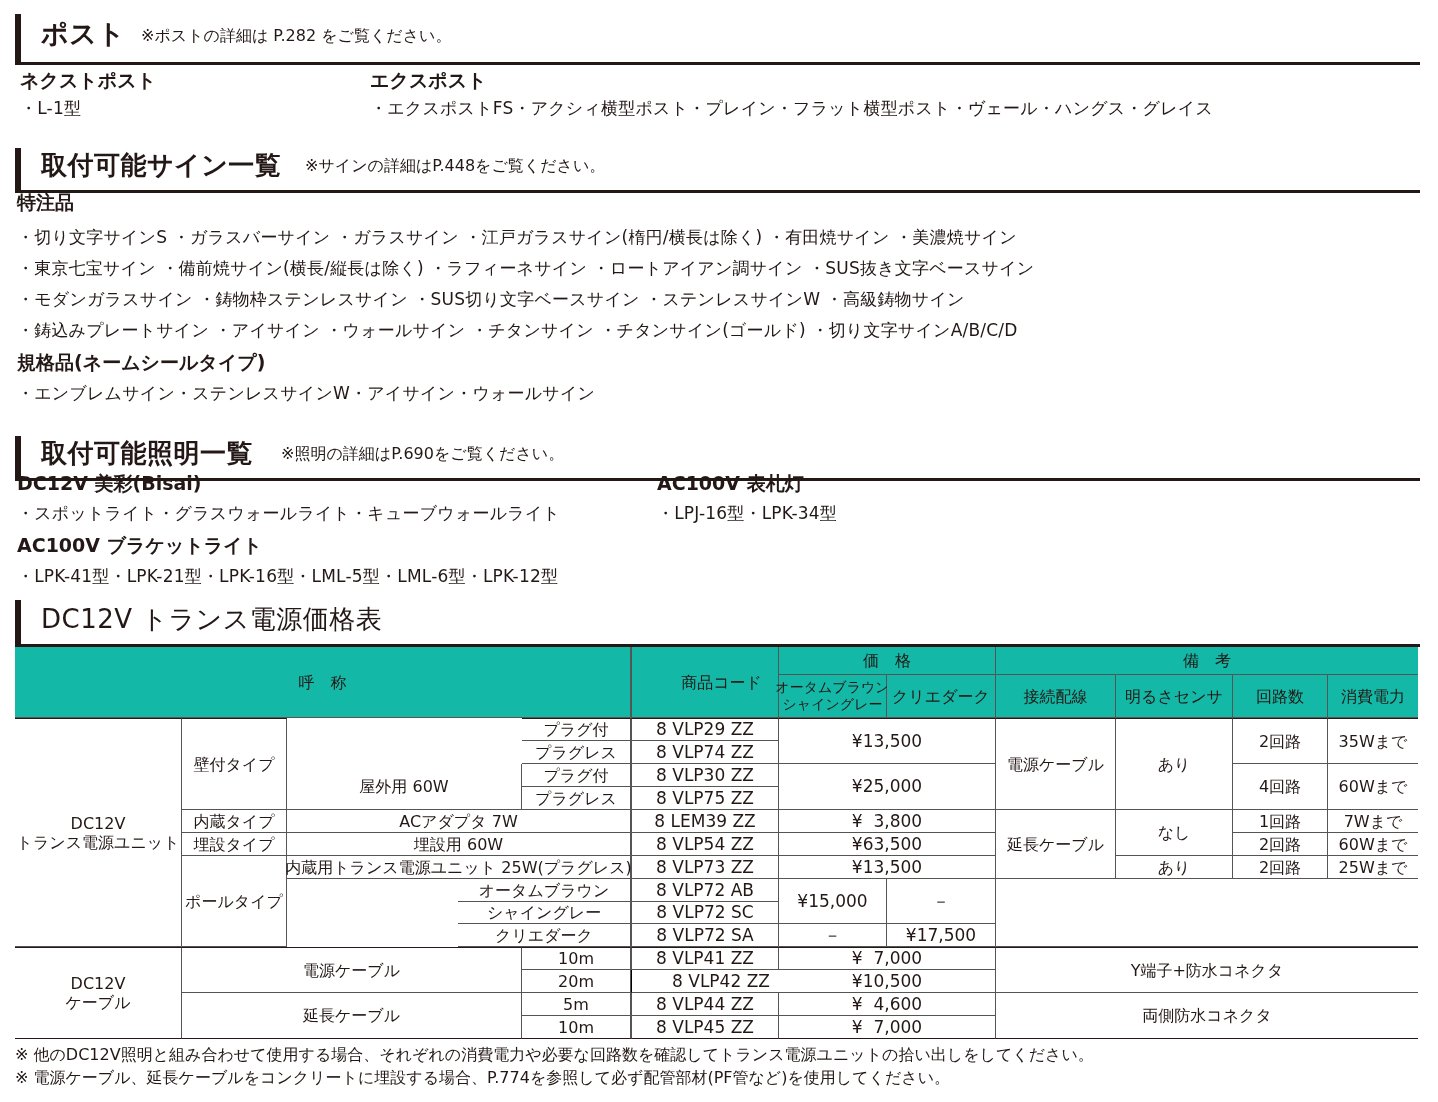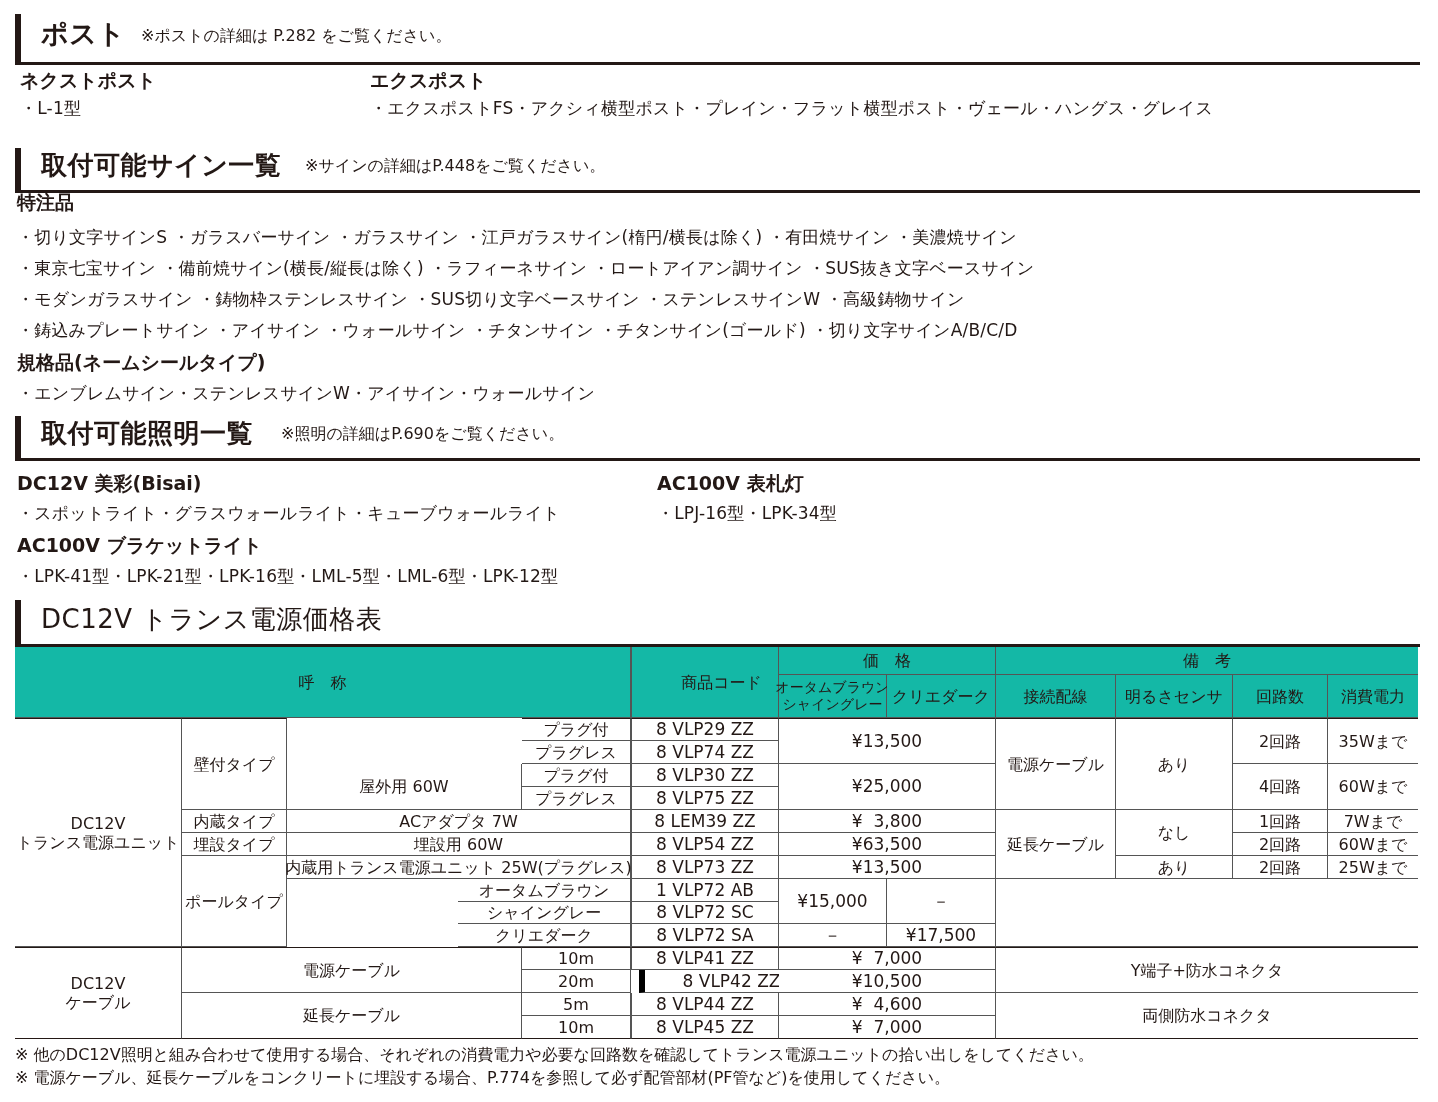--- a/index.html
+++ b/index.html
@@ -37,21 +37,21 @@
   <div class="note" style="left:290px;top:8px;">※サインの詳細はP.448をご覧ください。</div>
 </div>
 <div class="sub" style="left:17px;top:190px;font-weight:bold;">特注品</div>
 <div class="line" style="left:17px;top:226px;">・切り文字サインS ・ガラスバーサイン ・ガラスサイン ・江戸ガラスサイン(楕円/横長は除く) ・有田焼サイン ・美濃焼サイン</div>
 <div class="line" style="left:17px;top:257px;">・東京七宝サイン ・備前焼サイン(横長/縦長は除く) ・ラフィーネサイン ・ロートアイアン調サイン ・SUS抜き文字ベースサイン</div>
 <div class="line" style="left:17px;top:288px;">・モダンガラスサイン ・鋳物枠ステンレスサイン ・SUS切り文字ベースサイン ・ステンレスサインW ・高級鋳物サイン</div>
 <div class="line" style="left:17px;top:319px;">・鋳込みプレートサイン ・アイサイン ・ウォールサイン ・チタンサイン ・チタンサイン(ゴールド) ・切り文字サインA/B/C/D</div>
 <div class="sub" style="left:17px;top:350px;">規格品(ネームシールタイプ)</div>
 <div class="line" style="left:17px;top:382px;">・エンブレムサイン・ステンレスサインW・アイサイン・ウォールサイン</div>
 
-<div class="sec-head" style="top:416px;height:42px;">
+<div class="sec-head" style="top:436px;height:42px;">
   <div class="bar"></div>
   <div class="title" style="top:0;font-size:26px;">取付可能照明一覧</div>
   <div class="note" style="left:266px;top:8px;">※照明の詳細はP.690をご覧ください。</div>
 </div>
 <div class="sub" style="left:17px;top:471px;">DC12V 美彩(Bisai)</div>
 <div class="line" style="left:17px;top:502px;">・スポットライト・グラスウォールライト・キューブウォールライト</div>
 <div class="sub" style="left:657px;top:471px;">AC100V 表札灯</div>
 <div class="line" style="left:657px;top:502px;">・LPJ-16型・LPK-34型</div>
 <div class="sub" style="left:17px;top:533px;">AC100V ブラケットライト</div>
 <div class="line" style="left:17px;top:565px;">・LPK-41型・LPK-21型・LPK-16型・LML-5型・LML-6型・LPK-12型</div>
@@ -93,21 +93,21 @@
   <div class="cell" style="left:458px;top:902px;width:173px;height:22px;">シャイングレー</div>
   <div class="cell" style="left:458px;top:924px;width:173px;height:23px;">クリエダーク</div>
 
   <div class="cell" style="left:631px;top:718px;width:148px;height:23px;border-left:1px solid #555;border-top:1px solid #231815;font-size:17px;">8 VLP29 ZZ</div>
   <div class="cell" style="left:631px;top:741px;width:148px;height:23px;border-left:1px solid #555;font-size:17px;">8 VLP74 ZZ</div>
   <div class="cell" style="left:631px;top:764px;width:148px;height:23px;border-left:1px solid #555;font-size:17px;">8 VLP30 ZZ</div>
   <div class="cell" style="left:631px;top:787px;width:148px;height:23px;border-left:1px solid #555;font-size:17px;">8 VLP75 ZZ</div>
   <div class="cell" style="left:631px;top:810px;width:148px;height:23px;border-left:1px solid #555;font-size:17px;">8 LEM39 ZZ</div>
   <div class="cell" style="left:631px;top:833px;width:148px;height:23px;border-left:1px solid #555;font-size:17px;">8 VLP54 ZZ</div>
   <div class="cell" style="left:631px;top:856px;width:148px;height:23px;border-left:1px solid #555;font-size:17px;">8 VLP73 ZZ</div>
-  <div class="cell" style="left:631px;top:879px;width:148px;height:23px;border-left:1px solid #555;font-size:17px;">1 VLP72 AB</div>
+  <div class="cell" style="left:631px;top:879px;width:148px;height:23px;border-left:1px solid #555;font-size:17px;">8 VLP72 AB</div>
   <div class="cell" style="left:631px;top:902px;width:148px;height:22px;border-left:1px solid #555;font-size:17px;">8 VLP72 SC</div>
   <div class="cell" style="left:631px;top:924px;width:148px;height:23px;border-left:1px solid #555;font-size:17px;">8 VLP72 SA</div>
 
   <div class="cell" style="left:779px;top:718px;width:217px;height:46px;border-top:1px solid #231815;font-size:17px;">¥13,500</div>
   <div class="cell" style="left:779px;top:764px;width:217px;height:46px;font-size:17px;">¥25,000</div>
   <div class="cell" style="left:779px;top:810px;width:217px;height:23px;font-size:17px;white-space:pre;">¥  3,800</div>
   <div class="cell" style="left:779px;top:833px;width:217px;height:23px;font-size:17px;">¥63,500</div>
   <div class="cell" style="left:779px;top:856px;width:217px;height:23px;font-size:17px;">¥13,500</div>
   <div class="cell" style="left:779px;top:879px;width:108px;height:45px;font-size:17px;">¥15,000</div>
   <div class="cell" style="left:887px;top:879px;width:109px;height:45px;font-size:17px;">－</div>
@@ -133,21 +133,21 @@
 
   <div class="cell" style="left:15px;top:947px;width:167px;height:92px;white-space:pre;border-top:1px solid #231815;border-bottom:1px solid #231815;">DC12V
 ケーブル</div>
   <div class="cell" style="left:182px;top:947px;width:340px;height:46px;border-top:1px solid #231815;">電源ケーブル</div>
   <div class="cell" style="left:522px;top:947px;width:109px;height:23px;border-top:1px solid #231815;">10m</div>
   <div class="cell" style="left:522px;top:970px;width:109px;height:23px;">20m</div>
   <div class="cell" style="left:182px;top:993px;width:340px;height:46px;border-bottom:1px solid #231815;">延長ケーブル</div>
   <div class="cell" style="left:522px;top:993px;width:109px;height:23px;">5m</div>
   <div class="cell" style="left:522px;top:1016px;width:109px;height:23px;border-bottom:1px solid #231815;">10m</div>
   <div class="cell" style="left:631px;top:947px;width:148px;height:23px;border-left:1px solid #555;border-top:1px solid #231815;font-size:17px;">8 VLP41 ZZ</div>
-  <div class="cell" style="left:631px;top:970px;width:180px;height:23px;border-left:6px solid #000000;font-size:17px;margin-left:8px;">8 VLP42 ZZ</div>
+  <div class="cell" style="left:631px;top:970px;width:180px;height:23px;border-left:1px solid #000000;font-size:17px;">8 VLP42 ZZ</div>
   <div class="cell" style="left:631px;top:993px;width:148px;height:23px;border-left:1px solid #555;font-size:17px;">8 VLP44 ZZ</div>
   <div class="cell" style="left:631px;top:1016px;width:148px;height:23px;border-left:1px solid #555;border-bottom:1px solid #231815;font-size:17px;">8 VLP45 ZZ</div>
   <div class="cell" style="left:779px;top:947px;width:217px;height:23px;white-space:pre;font-size:17px;border-top:1px solid #231815;">¥  7,000</div>
   <div class="cell" style="left:779px;top:970px;width:217px;height:23px;font-size:17px;">¥10,500</div>
   <div class="cell" style="left:779px;top:993px;width:217px;height:23px;white-space:pre;font-size:17px;">¥  4,600</div>
   <div class="cell" style="left:779px;top:1016px;width:217px;height:23px;white-space:pre;font-size:17px;border-bottom:1px solid #231815;">¥  7,000</div>
   <div class="cell" style="left:996px;top:947px;width:422px;height:46px;border-right:none;border-top:1px solid #231815;">Y端子+防水コネクタ</div>
   <div class="cell" style="left:996px;top:993px;width:422px;height:46px;border-right:none;border-bottom:1px solid #231815;">両側防水コネクタ</div>
 </div>
 

